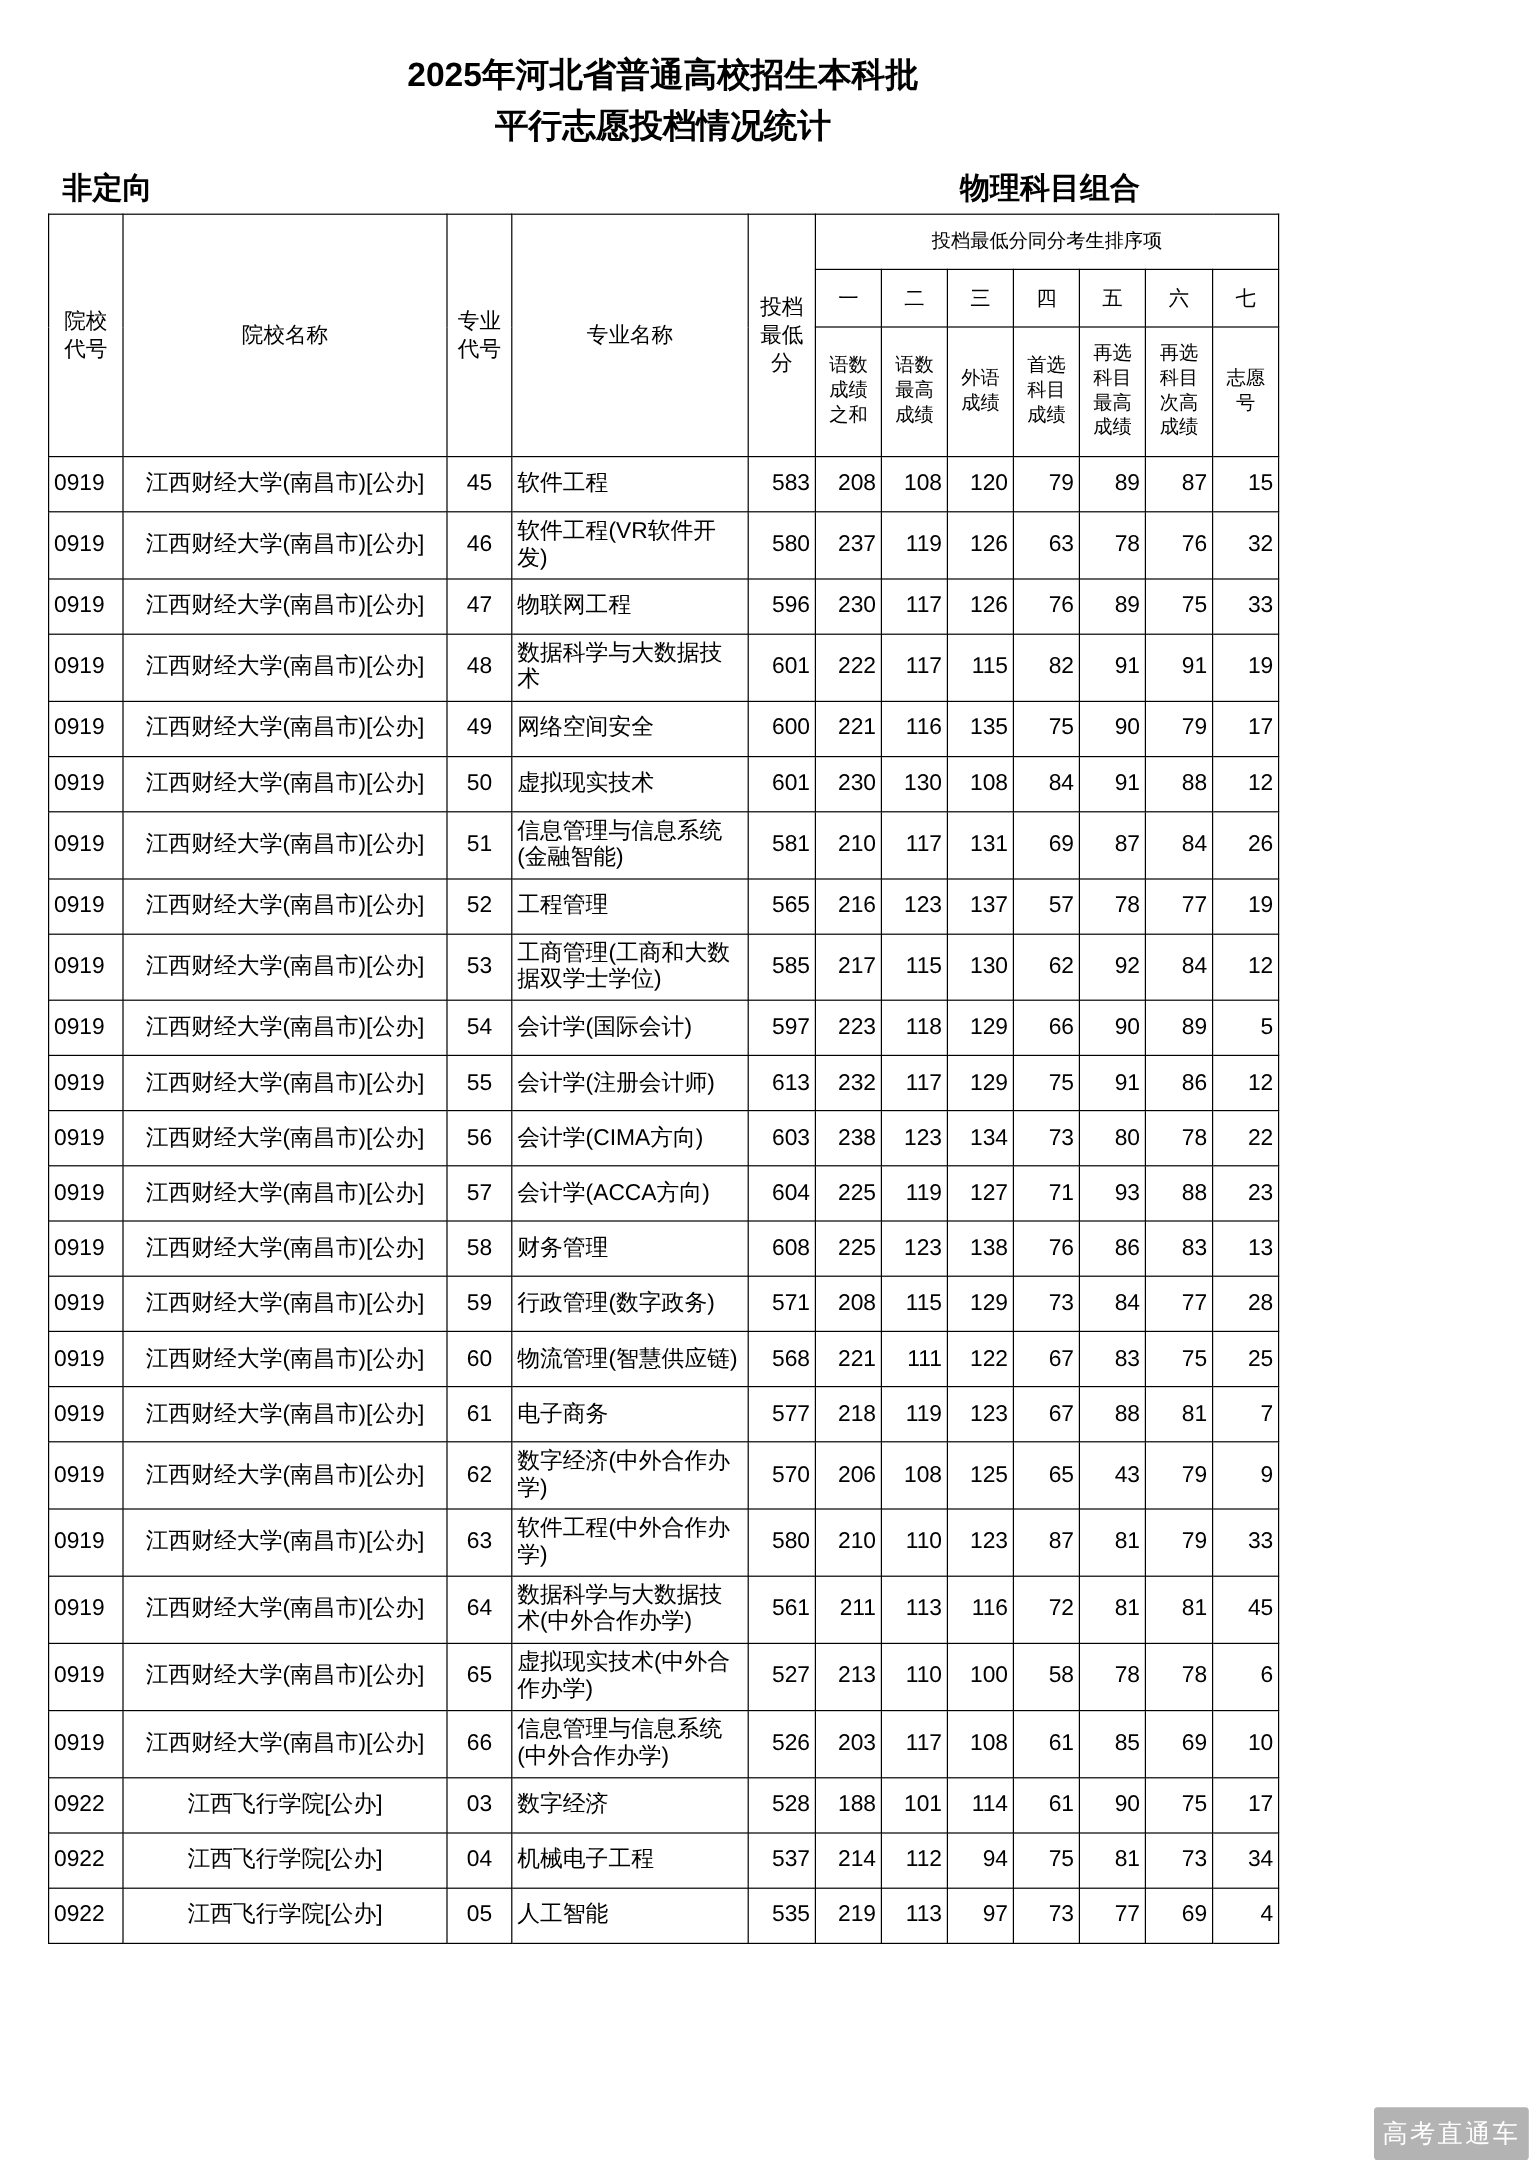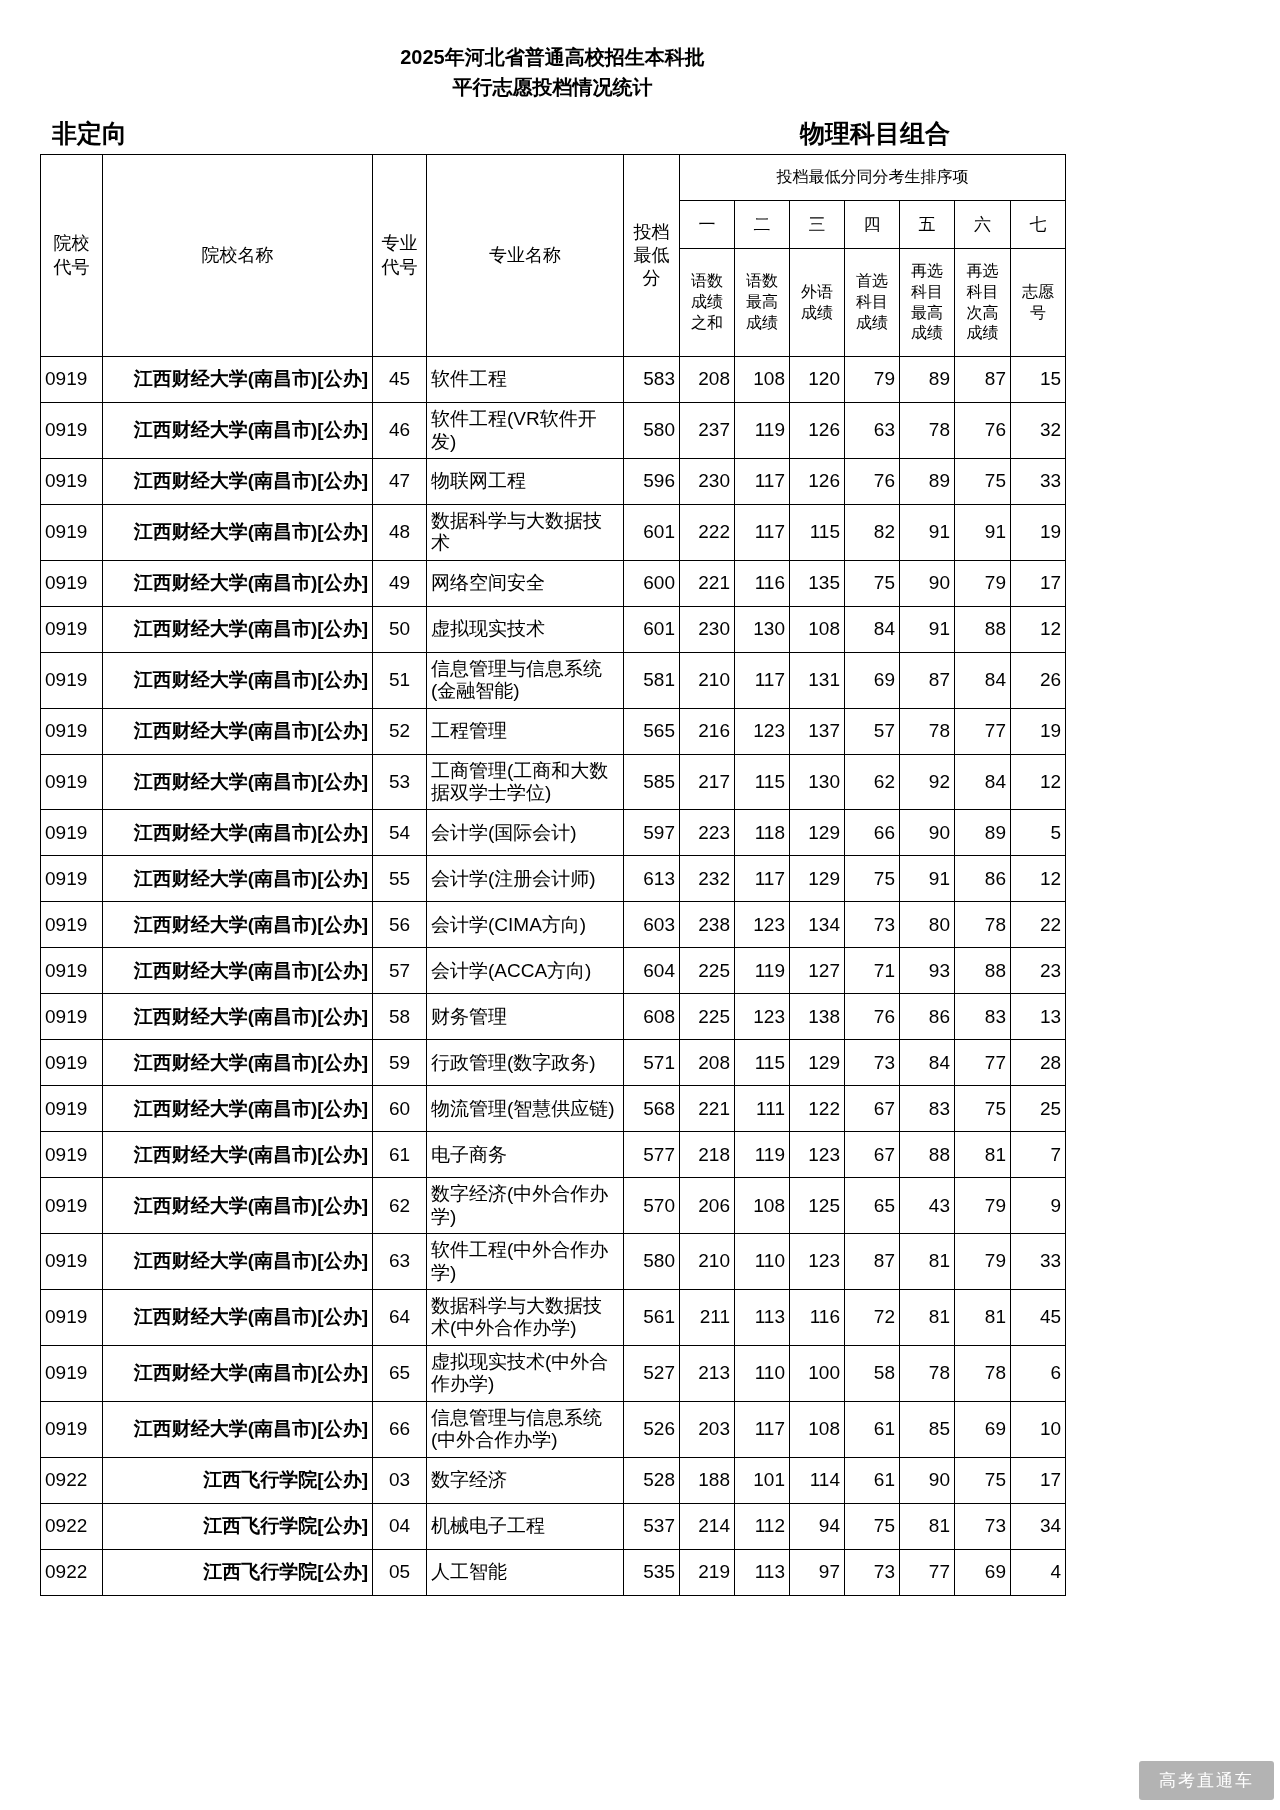--- a/index.html
+++ b/index.html
@@ -16,21 +16,21 @@
     background: #ffffff;
     overflow: hidden;
   }
   .content {
     width: 1025px;
     margin-left: 40px;
     padding-top: 42px;
   }
   .title {
     text-align: center;
-    font-size: 20px;
+    font-size: 28px;
     font-weight: 700;
     line-height: 1.5;
     margin: 0;
   }
   .labels-row {
     display: flex;
     justify-content: space-between;
     align-items: center;
     margin-top: 16px;
     margin-bottom: 6px;
@@ -64,38 +64,38 @@
 
   .stat-table td {
     font-size: 19px;
     vertical-align: middle;
     padding: 5px 4px;
     line-height: 1.18;
     word-break: break-all;
   }
   .stat-table tbody tr { height: 46px; }
   .td-code  { text-align: left;  padding-left: 2px; }
-  .td-name  { text-align: right;  padding-left: 3px; font-weight: bold; }
+  .td-name  { text-align: center;  padding-left: 3px; }
   .td-mcode { text-align: center; }
   .td-mname { text-align: left;  padding-left: 5px; padding-right: 3px; }
   .td-num   { text-align: right; padding-right: 9px; }
 
   .footer {
     text-align: center;
     font-size: 20px;
     margin-top: 28px;
   }
   .watermark {
     position: absolute;
     right: 6px;
     bottom: 10px;
     background: #b3b3b3;
     color: #ffffff;
-    font-size: 17px;
-    padding: 8px 20px;
+    font-size: 21px;
+    padding: 8px 7px;
     border-radius: 3px;
     letter-spacing: 2px;
   }
 </style>
 </head>
 <body>
 
 <div class="page">
   <div class="content">
 

